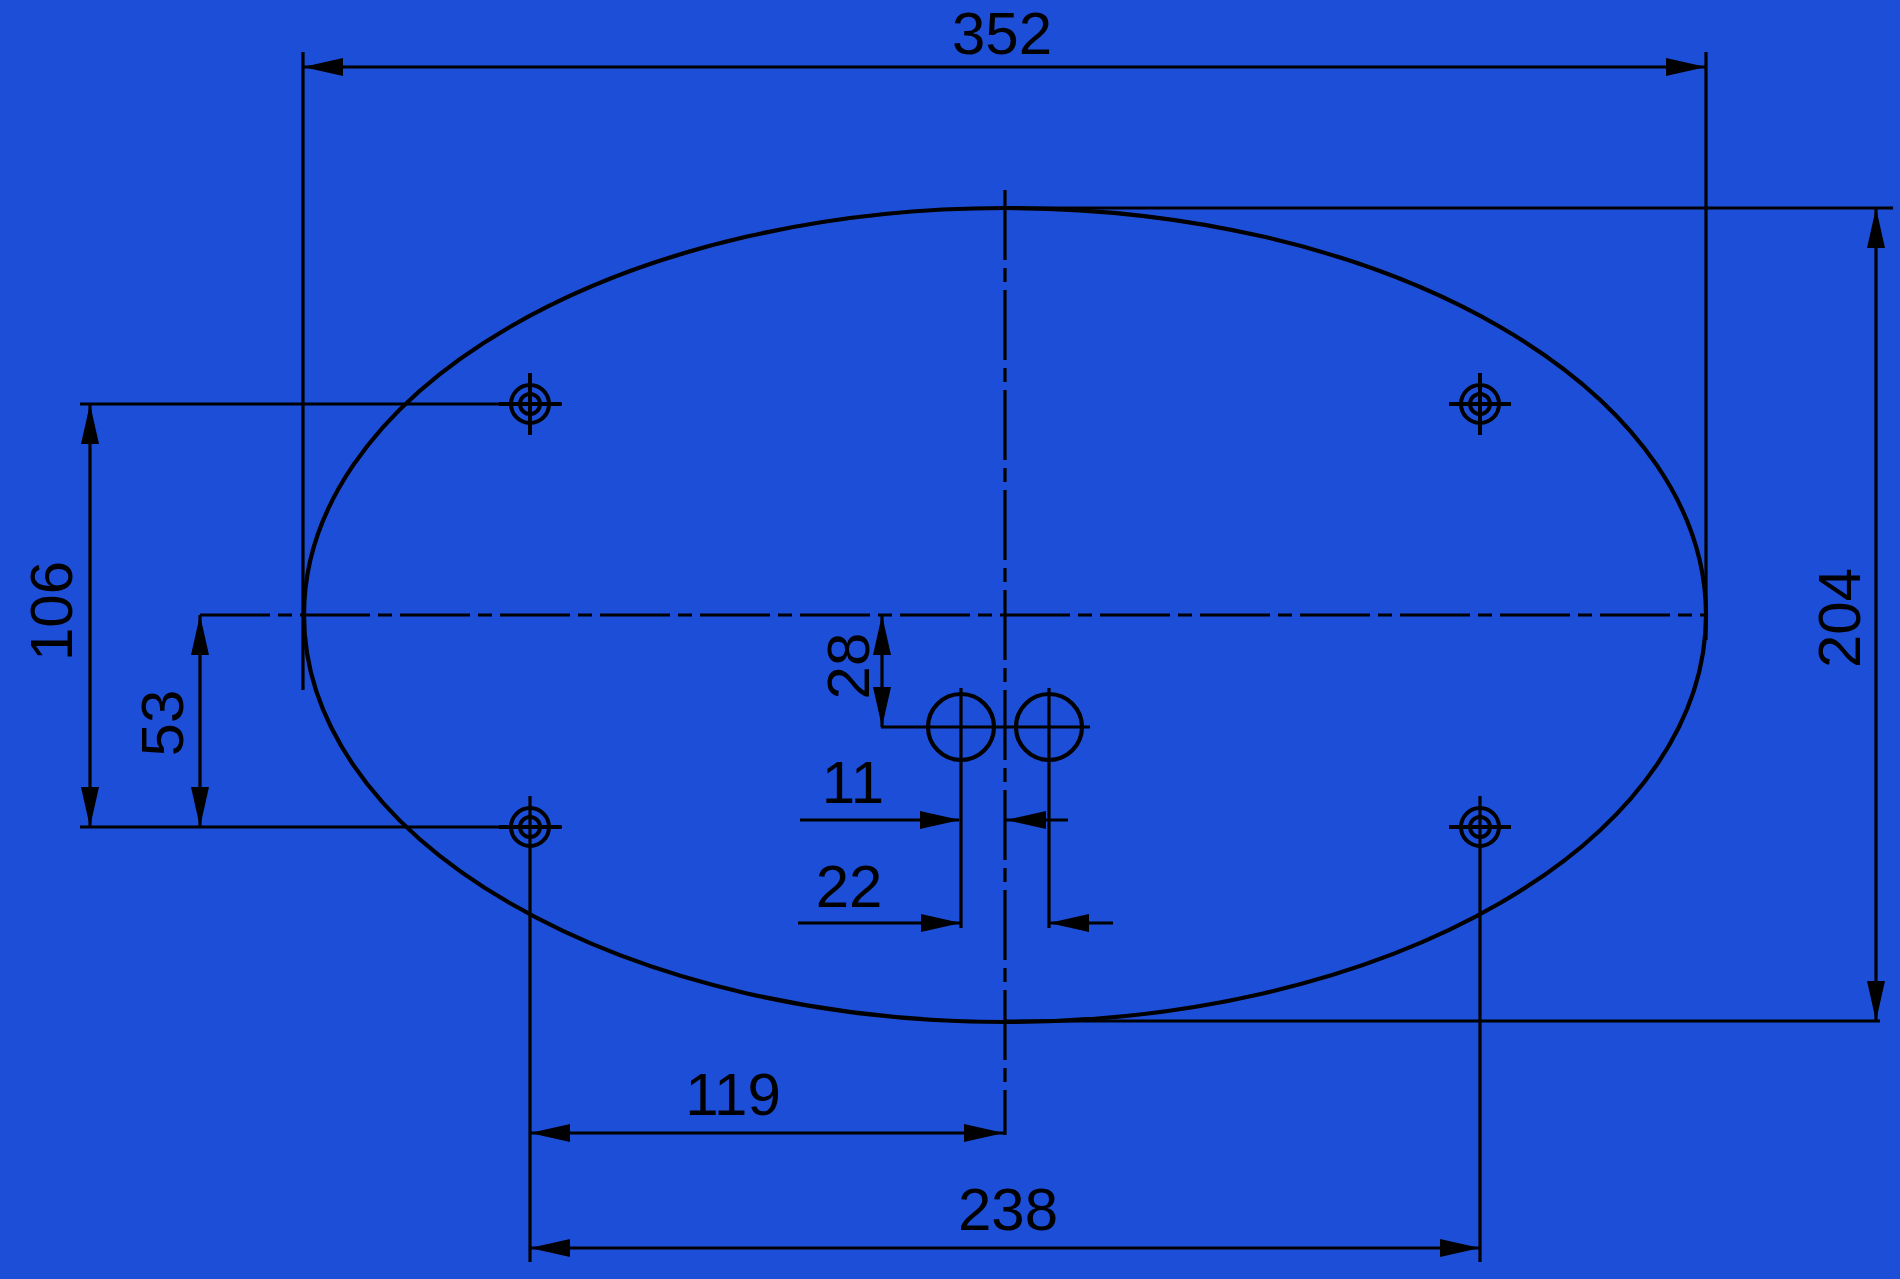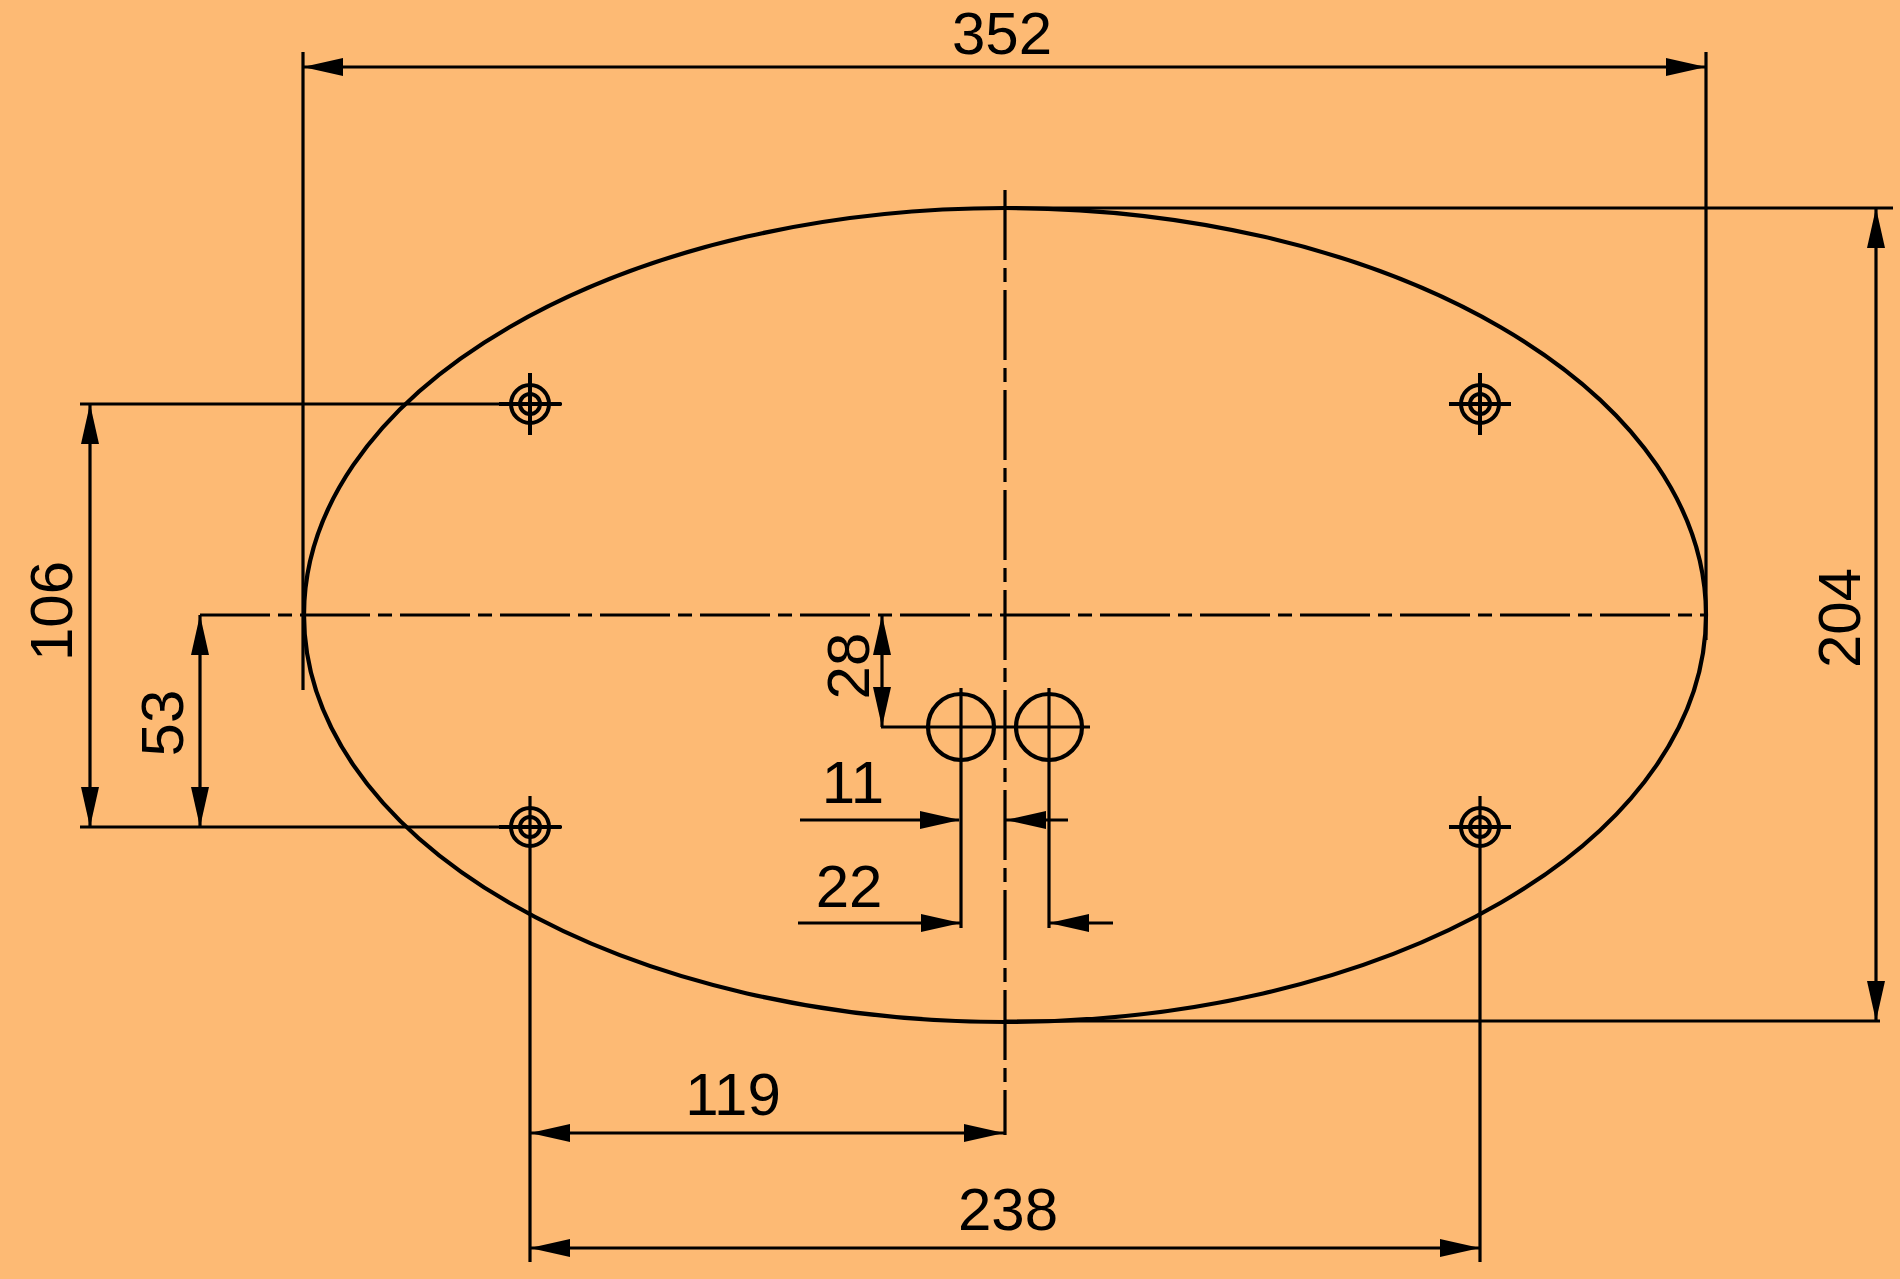--- a/index.html
+++ b/index.html
@@ -7,21 +7,21 @@
     padding: 0;
     background: #ffffff;
     width: 1900px;
     height: 1279px;
     overflow: hidden;
   }
   .drawing-stage {
     width: 1900px;
     height: 1279px;
     position: relative;
-    background: #fdba74;
+    background: #1d4ed8;
   }
   svg {
     display: block;
   }
   .obj   { stroke: #000000; stroke-width: 4.2; fill: none; }
   .hole  { stroke: #000000; stroke-width: 4;   fill: none; }
   .dim   { stroke: #000000; stroke-width: 3.2; fill: none; }
   .ext   { stroke: #000000; stroke-width: 3.2; fill: none; }
   .cline { stroke: #000000; stroke-width: 3.2; fill: none;
            stroke-dasharray: 70 8 14 8; }

